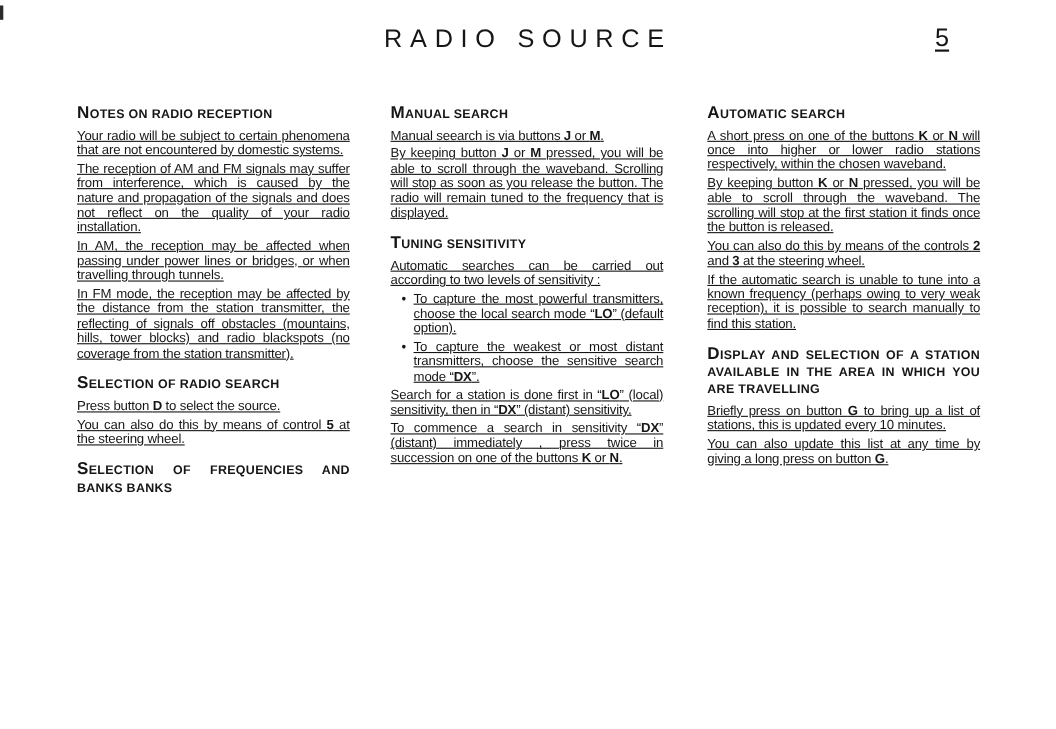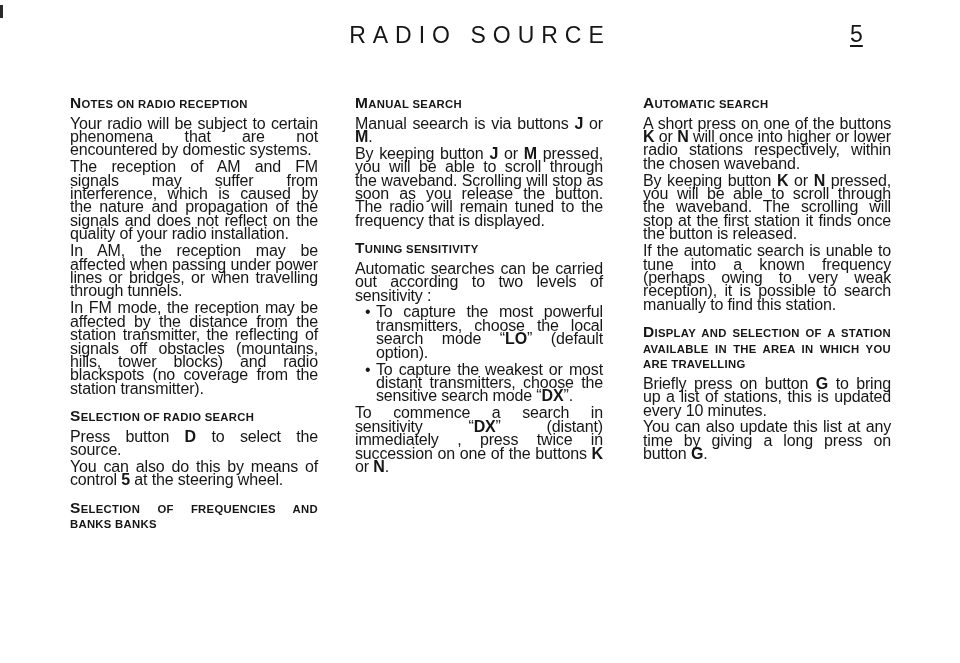--- a/index.html
+++ b/index.html
@@ -43,25 +43,26 @@
     font-size:11.3px;
     line-height:15.5px;
     letter-spacing:0.3px;
     text-align:justify;
     margin:13px 0 4px 0;
     color:var(--text,#161616);
   }
   .column > .heading:first-child { margin-top:0; }
   .heading .lead { font-size:15.5px; letter-spacing:0.3px; }
   p.body {
-    font-size:16px;
+    font-size:12px;
     letter-spacing:-0.15px;
     line-height:13.4px;
     text-align:justify;
     margin:0 0 3.5px 0;
+    text-decoration:underline;
   }
   p.body .bold { font-weight:700; }
   p.body.li {
     padding-left:21px;
     text-indent:-11px;
   }
   p.body.li .bullet {
     display:inline-block;
     width:11px;
     text-indent:0;
@@ -95,25 +96,27 @@
       <div class="heading"><span class="lead">S</span><span>ELECTION OF FREQUENCIES AND BANKS BANKS</span></div>
     </div>
   <div class="column col-2">
       <div class="heading"><span class="lead">M</span><span>ANUAL SEARCH</span></div>
       <p class="body"><span>Manual seearch is via buttons </span><span class="bold">J</span><span> or </span><span class="bold">M</span><span>.</span></p>
       <p class="body"><span>By keeping button </span><span class="bold">J</span><span> or </span><span class="bold">M</span><span> pressed, you will be able to scroll through the waveband. Scrolling will stop as soon as you release the button. The radio will remain tuned to the frequency that is displayed.</span></p>
       <div class="heading"><span class="lead">T</span><span>UNING SENSITIVITY</span></div>
       <p class="body"><span>Automatic searches can be carried out according to two levels of sensitivity :</span></p>
       <p class="body li"><span class="bullet">•</span><span>To capture the most powerful transmitters, choose the local search mode “</span><span class="bold">LO</span><span>” (default option).</span></p>
       <p class="body li"><span class="bullet">•</span><span>To capture the weakest or most distant transmitters, choose the sensitive search mode “</span><span class="bold">DX</span><span>”.</span></p>
+      <p class="body"><span>Search for a station is done first in “</span><span class="bold">LO</span><span>” (local) sensitivity, then in “</span><span class="bold">DX</span><span>” (distant) sensitivity.</span></p>
       <p class="body"><span>To commence a search in sensitivity “</span><span class="bold">DX</span><span>” (distant) immediately , press twice in succession on one of the buttons </span><span class="bold">K</span><span> or </span><span class="bold">N</span><span>.</span></p>
     </div>
   <div class="column col-3">
       <div class="heading"><span class="lead">A</span><span>UTOMATIC SEARCH</span></div>
       <p class="body"><span>A short press on one of the buttons </span><span class="bold">K</span><span> or </span><span class="bold">N</span><span> will once into higher or lower radio stations respectively, within the chosen waveband.</span></p>
       <p class="body"><span>By keeping button </span><span class="bold">K</span><span> or </span><span class="bold">N</span><span> pressed, you will be able to scroll through the waveband. The scrolling will stop at the first station it finds once the button is released.</span></p>
+      <p class="body"><span>You can also do this by means of the controls </span><span class="bold">2</span><span> and </span><span class="bold">3</span><span> at the steering wheel.</span></p>
       <p class="body"><span>If the automatic search is unable to tune into a known frequency (perhaps owing to very weak reception), it is possible to search manually to find this station.</span></p>
       <div class="heading"><span class="lead">D</span><span>ISPLAY AND SELECTION OF A STATION AVAILABLE IN THE AREA IN WHICH YOU ARE TRAVELLING</span></div>
       <p class="body"><span>Briefly press on button </span><span class="bold">G</span><span> to bring up a list of stations, this is updated every 10 minutes.</span></p>
       <p class="body"><span>You can also update this list at any time by giving a long press on button </span><span class="bold">G</span><span>.</span></p>
     </div>
 
 </div>
 
 </body></html>

